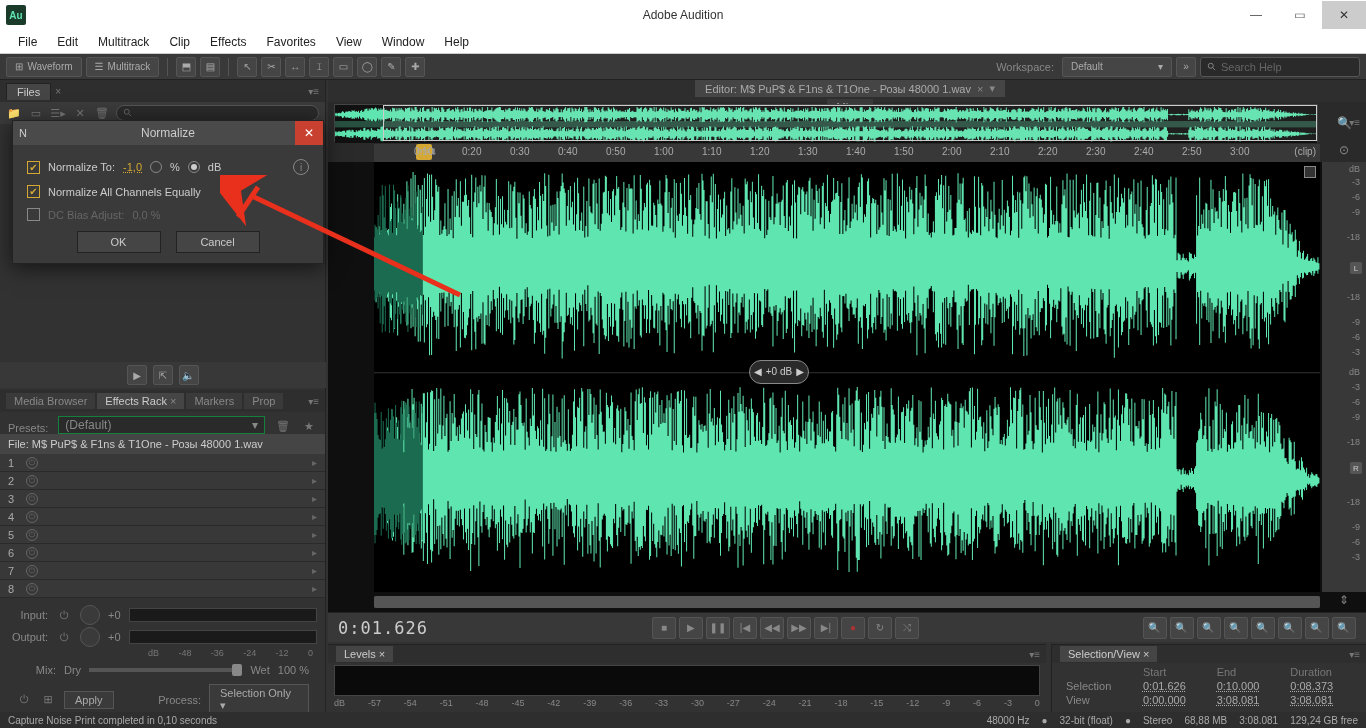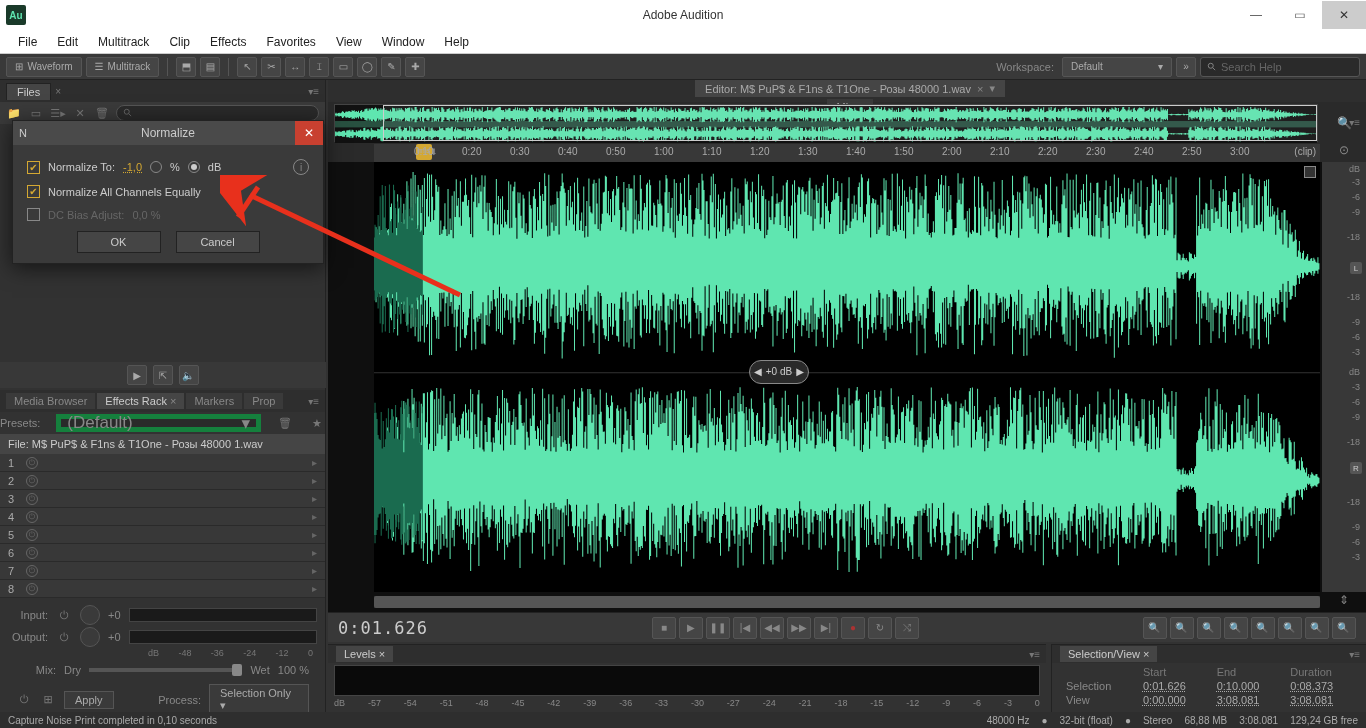--- a/index.html
+++ b/index.html
@@ -36,23 +36,23 @@
 .panel-tab.active { background:#454545; color:#ccc;}
 .panel-toolbar { height:22px; background:#3a3a3a; display:flex; align-items:center; padding:0 6px; gap:6px;}
 .panel-icon { width:16px; height:16px; color:#777; display:flex; align-items:center; justify-content:center; font-size:11px;}
 .panel-search { flex:1; height:16px; background:#2a2a2a; border:1px solid #555; border-radius:8px; display:flex; align-items:center; padding-left:6px;}
 
 
 .effects-section { position:absolute; top:310px; left:0; right:0; bottom:60px; background:#323232;}
 .effects-tabs { height:22px; display:flex; align-items:center; background:#2e2e2e; padding-left:6px; gap:2px;}
 .eff-tab { padding:2px 8px; font-size:11px; color:#888; background:#3a3a3a;}
 .eff-tab.active { background:#454545; color:#ccc;}
-.presets-row { height:22px; display:flex; align-items:center; padding:0 0; gap:16px;}
+.presets-row { height:22px; display:flex; align-items:flex-end; padding:0 8px; gap:10px;}
 .preset-label { color:#888; font-size:11px;}
-.preset-dd { flex:1; height:18px; background:#2a2a2a; border:5px solid #15803d; color:#888; font-size:17px; padding:0 6px; display:flex; align-items:center;}
+.preset-dd { flex:1; height:18px; background:#2a2a2a; border:1px solid #15803d; color:#888; font-size:12px; padding:0 6px; display:flex; align-items:center;}
 .file-row { height:20px; background:#454545; color:#ccc; font-size:11px; padding:0 8px; display:flex; align-items:center;}
 .slot-row { height:18px; display:flex; align-items:center; padding:0 8px; gap:8px; border-bottom:1px solid #2a2a2a; background:#383838;}
 .slot-num { width:10px; color:#aaa; font-size:11px;}
 .slot-power { width:12px; height:12px; border:1px solid #666; border-radius:50%; color:#666; font-size:8px; display:flex; align-items:center; justify-content:center;}
 .slot-arrow { margin-left:auto; color:#666; font-size:10px;}
 .io-section { padding:6px 8px; background:#323232;}
 .io-row { display:flex; align-items:center; gap:8px; height:22px;justify-content:center;}
 .io-label { width:40px; text-align:right; color:#888; font-size:11px;}
 .io-knob { width:20px; height:20px; border:1px solid #555; border-radius:50%; background:#3a3a3a;}
 .io-val { color:#888; font-size:11px;}

